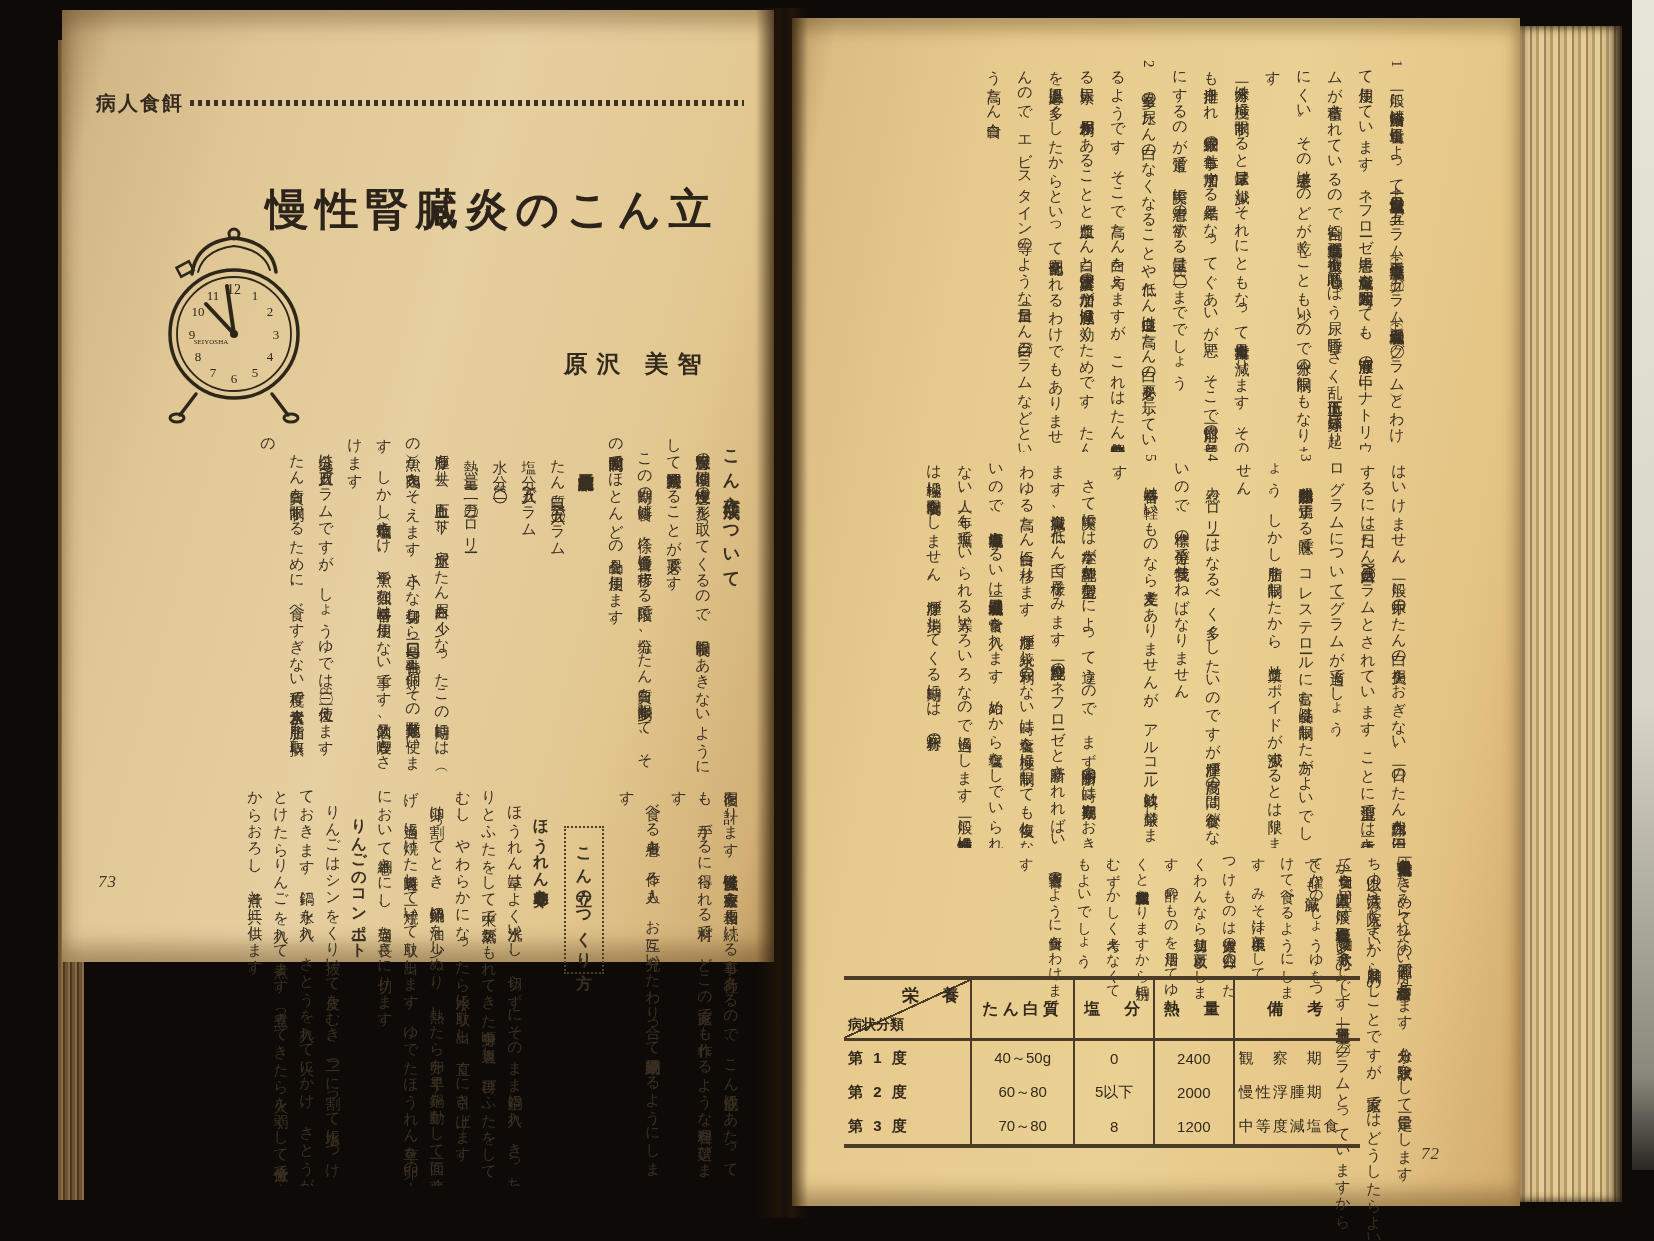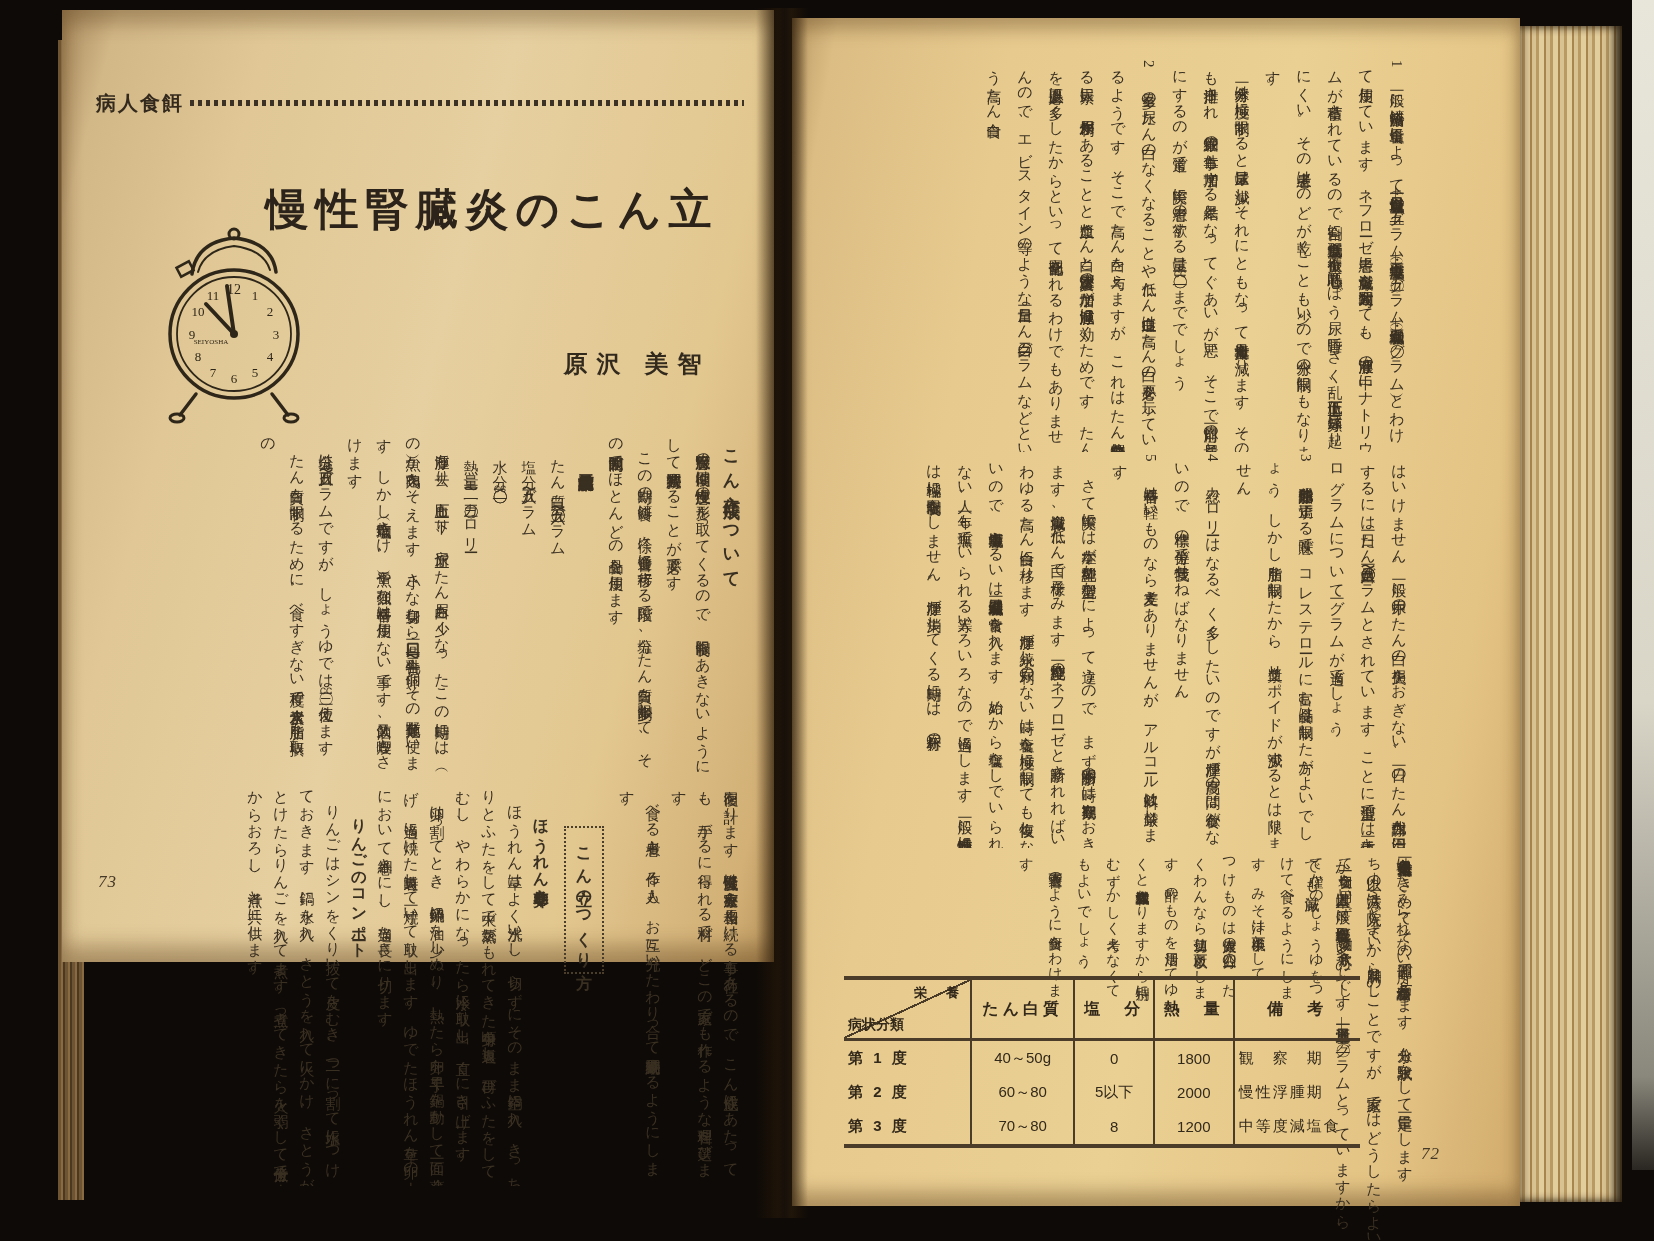--- a/index.html
+++ b/index.html
@@ -81,21 +81,21 @@
   table.nephrose th,table.nephrose td{border-left:2px solid #4a3c28;padding:0 4px;}
   table.nephrose th:first-child,table.nephrose td:first-child{border-left:none;}
   table.nephrose{border-top:4px solid #4a3c28;border-bottom:4px solid #4a3c28;}
   table.nephrose thead th{border-bottom:3px solid #4a3c28;height:58px;font-size:16px;letter-spacing:4px;font-weight:bold;}
   table.nephrose td{font-size:15px;height:32px;}
   td.grade{font-weight:bold;letter-spacing:3px;padding-left:10px;}
   td.num{text-align:center;}
   td.note{letter-spacing:2px;padding-left:10px;}
   th.corner{position:relative;width:118px;
     background:linear-gradient(to bottom right,transparent calc(50% - 1px),#4a3c28 calc(50% - 1px),#4a3c28 calc(50% + 1px),transparent calc(50% + 1px));}
-  th.corner .c-top{position:absolute;top:4px;right:8px;font-size:13px;letter-spacing:3px;}
+  th.corner .c-top{position:absolute;top:4px;right:8px;font-size:17px;letter-spacing:3px;}
   th.corner .c-bot{position:absolute;bottom:4px;left:4px;font-size:14px;letter-spacing:0;}
 
   svg text{fill:#2e2719;font-family:"Liberation Serif","DejaVu Serif",serif;}
   svg .stroke{stroke:#2e2719;fill:none;stroke-linecap:round;}
 </style>
 </head>
 <body>
 
 <div class="scanbed-strip"></div>
 <div class="book-left-edge"></div>
@@ -216,21 +216,21 @@
         <th>塩　分</th>
         <th>熱　量</th>
         <th>備　考</th>
       </tr>
     </thead>
     <tbody>
       <tr>
         <td class="grade">第 1 度</td>
         <td class="num">40～50g</td>
         <td class="num">0</td>
-        <td class="num">1800</td>
+        <td class="num">2400</td>
         <td class="note">観　察　期</td>
       </tr>
       <tr>
         <td class="grade">第 2 度</td>
         <td class="num">60～80</td>
         <td class="num">5以下</td>
         <td class="num">2000</td>
         <td class="note">慢性浮腫期</td>
       </tr>
       <tr>

